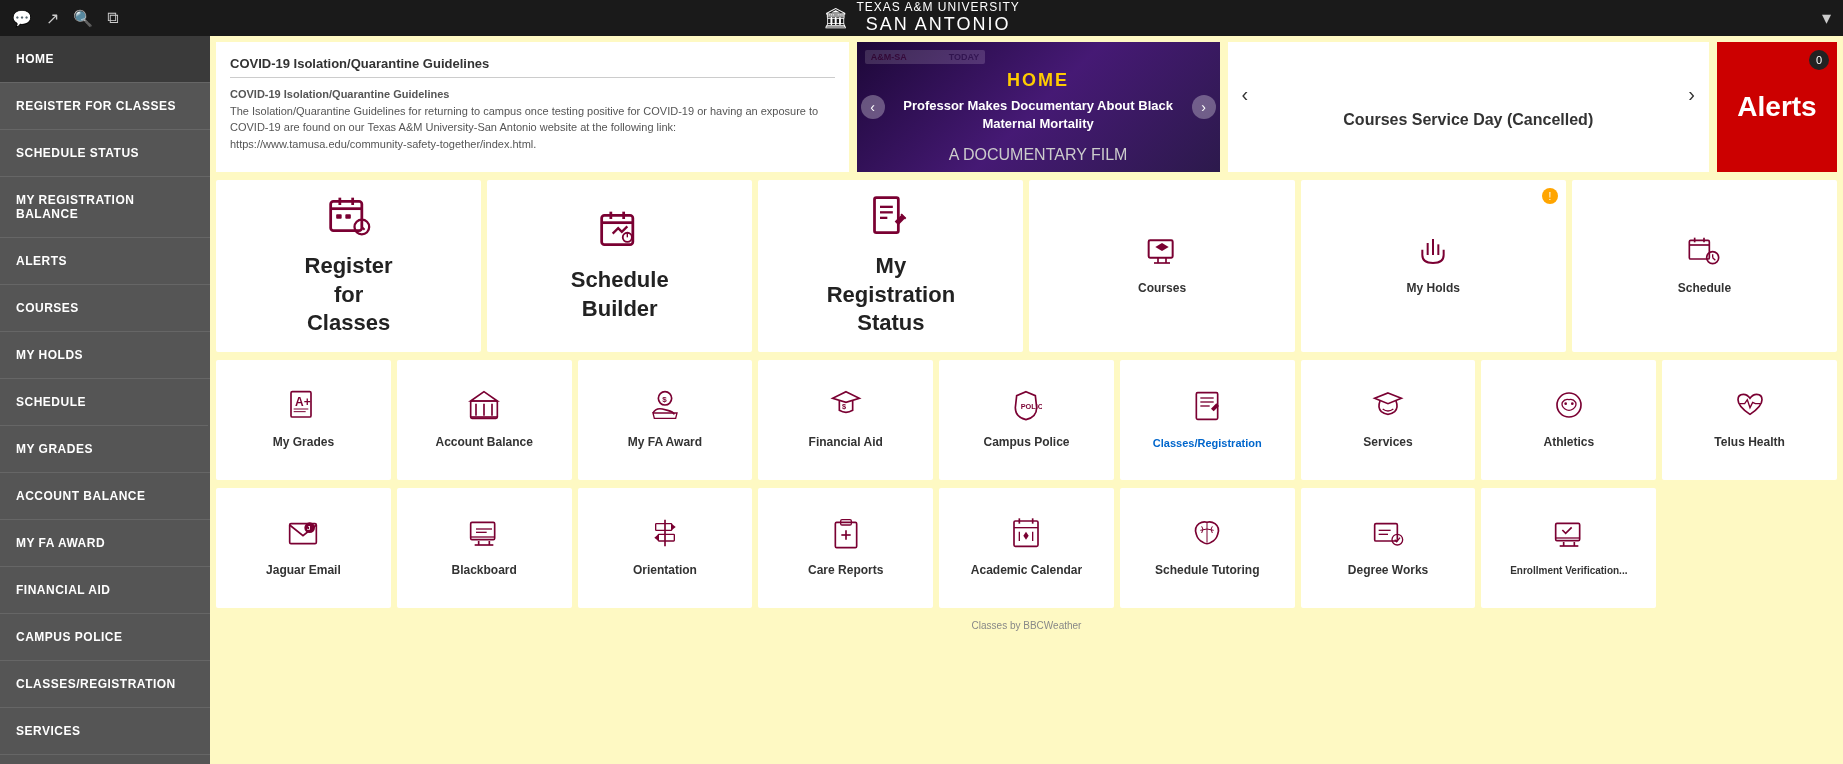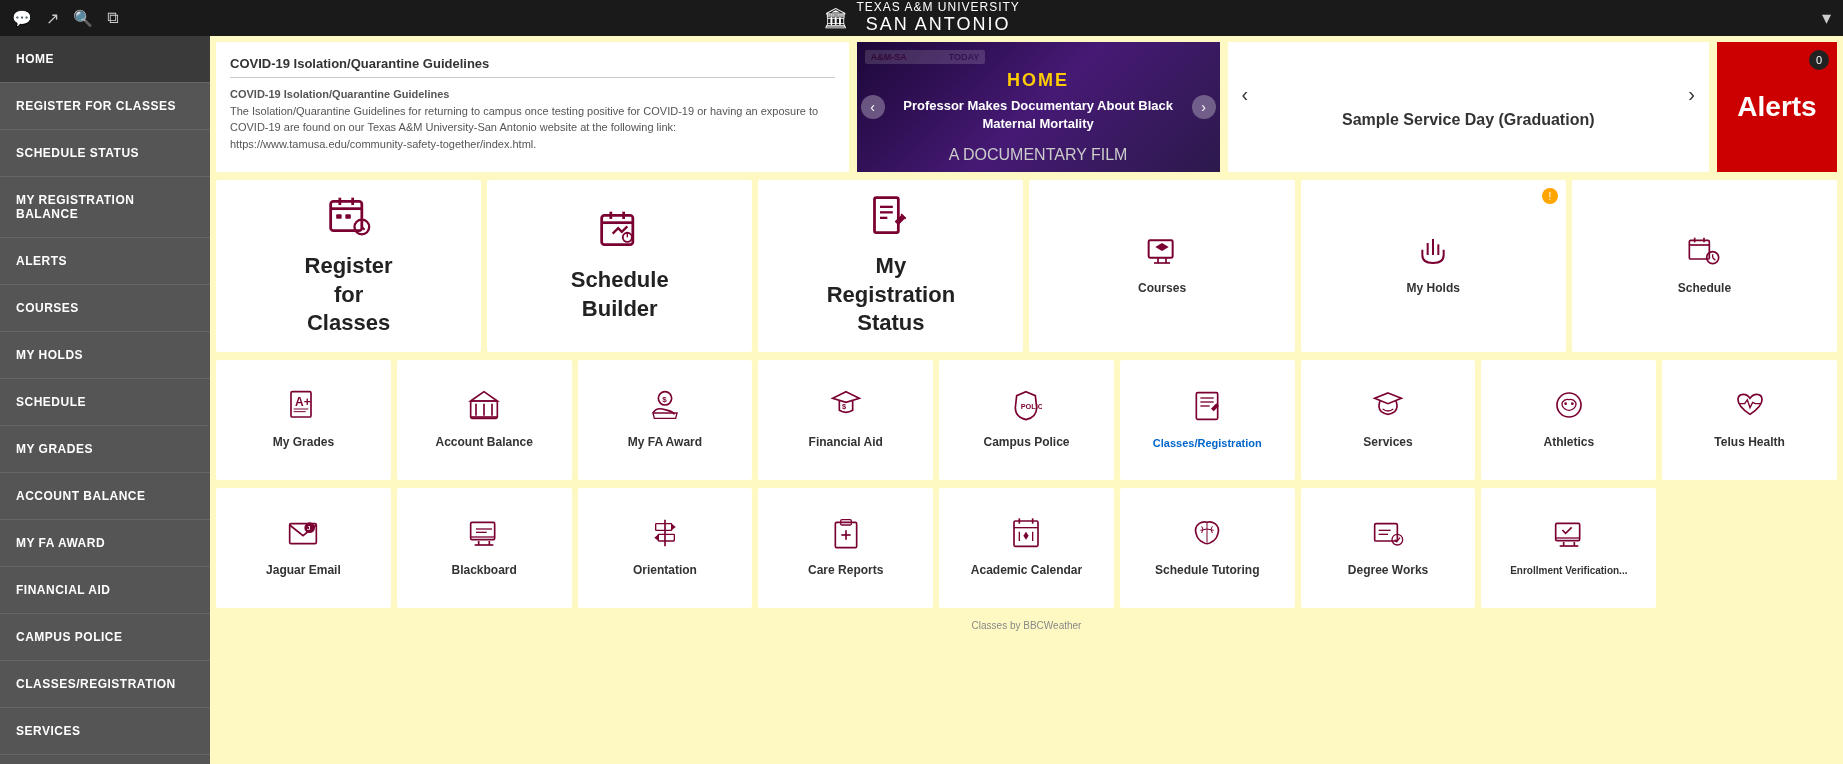--- a/index.html
+++ b/index.html
@@ -299,21 +299,21 @@
         </div>
         <button class="carousel-btn left">‹</button>
         <button class="carousel-btn right">›</button>
       </div>
 
       <div class="events-box">
         <div class="events-nav">
           <button class="events-nav-btn">‹</button>
           <button class="events-nav-btn">›</button>
         </div>
-        <div class="events-title">Sample Service Day (Graduation)</div>
+        <div class="events-title">Courses Service Day (Cancelled)</div>
       </div>
 
       <div class="alerts-box">
         <div class="alerts-badge">0</div>
         <div class="alerts-text">Alerts</div>
       </div>
     </div>
 
     <div style="display:grid;grid-template-columns:1fr 1fr 1fr repeat(3,1fr);gap:6px;">
 

